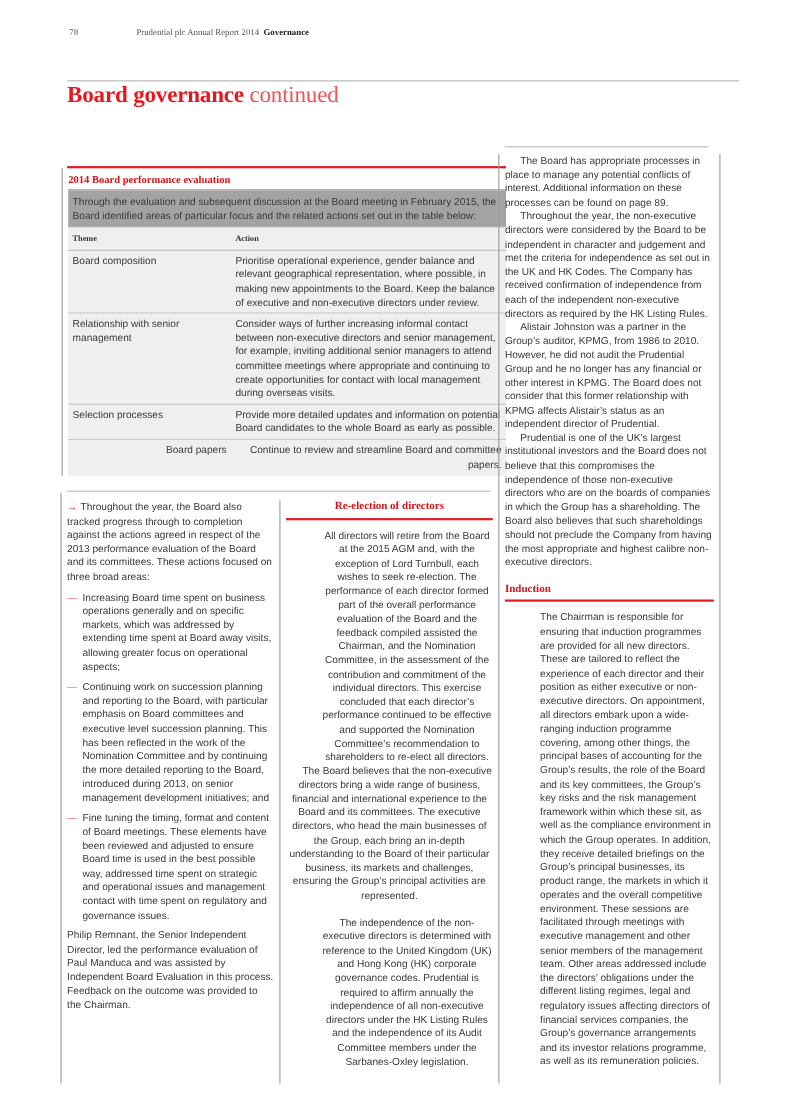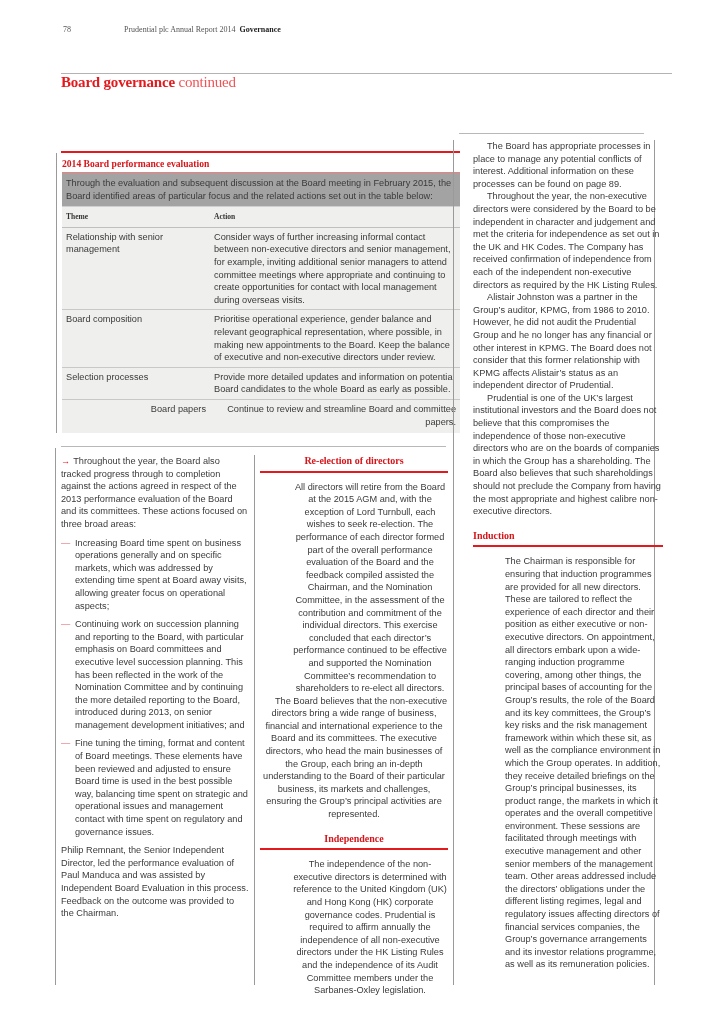--- a/index.html
+++ b/index.html
@@ -4,21 +4,21 @@
 <style>
   * { box-sizing: border-box; margin: 0; padding: 0; }
   html, body { width: 720px; height: 1018px; background: #ffffff; overflow: hidden; }
   body { position: relative; font-family: "Liberation Sans", sans-serif; color: #3a3a3a; }
 
   .running-head { position: absolute; top: 25px; left: 63px; font-family: "Liberation Serif", serif; font-size: 8px; color: #555; }
   .running-head .pg { display: inline-block; width: 61px; }
   .running-head .sect { font-weight: bold; color: #222; }
 
   .top-rule { position: absolute; top: 73px; left: 61px; width: 611px; height: 1px; background: #b3b3b3; }
-  .page-title { position: absolute; top: 74px; left: 61px; font-family: "Liberation Serif", serif; font-size: 15px; color: #e4191e; letter-spacing: -0.2px; }
+  .page-title { position: absolute; top: 74px; left: 61px; font-family: "Liberation Serif", serif; font-size: 21px; color: #e4191e; letter-spacing: -0.2px; }
   .page-title .b { font-weight: bold; }
   .page-title .l { font-weight: normal; color: #ef5356; }
 
   
   .eval { position: absolute; top: 151px; left: 56px; width: 404px; }
   .eval-redline { height: 2px; background: #e4191e; margin-left: 5px; }
   .eval-inner { border-left: 1px solid #9a9a9a; padding-left: 5px; }
   .eval-title { font-family: "Liberation Serif", serif; font-weight: bold; font-size: 9.6px; color: #d6151a; padding: 5px 0 3px 0; border-bottom: 1px solid #f08080; }
   .eval-intro { background: #a3a3a3; font-size: 9.2px; line-height: 12.6px; padding: 4px 4px 4px 4px; border-bottom: 1px solid #cfcfcf; }
   .eval-table { width: 100%; border-collapse: collapse; background: #efefed; font-size: 9.2px; line-height: 12.6px; }
@@ -63,28 +63,28 @@
     <div class="eval-intro">Through the evaluation and subsequent discussion at the Board meeting in February 2015, the Board identified areas of particular focus and the related actions set out in the table below:</div>
     <table class="eval-table">
       <thead>
         <tr>
           <th class="c1">Theme</th>
           <th>Action</th>
         </tr>
       </thead>
       <tbody>
         <tr>
+          <td class="c1">Board composition</td>
+          <td>Prioritise operational experience, gender balance and relevant geographical representation, where possible, in making new appointments to the Board. Keep the balance of executive and non-executive directors under review.</td>
+        </tr>
+        <tr>
           <td class="c1">
               <span style="display:block;width:100px;">Relationship with senior management</span>
             </td>
           <td>Consider ways of further increasing informal contact between non-executive directors and senior management, for example, inviting additional senior managers to attend committee meetings where appropriate and continuing to create opportunities for contact with local management during overseas visits.</td>
-        </tr>
-        <tr>
-          <td class="c1">Board composition</td>
-          <td>Prioritise operational experience, gender balance and relevant geographical representation, where possible, in making new appointments to the Board. Keep the balance of executive and non-executive directors under review.</td>
         </tr>
         <tr>
           <td class="c1">Selection processes</td>
           <td>Provide more detailed updates and information on potential Board candidates to the whole Board as early as possible.</td>
         </tr>
         <tr>
           <td class="c1">Board papers</td>
           <td>Continue to review and streamline Board and committee papers.</td>
         </tr>
       </tbody>
@@ -99,33 +99,32 @@
 <div class="col-line" style="top:448px; left:55px; height:537px;"></div>
 <div class="col-line" style="top:455px; left:254px; height:530px;"></div>
 <div class="col-line" style="top:140px; left:453px; height:845px;"></div>
 <div class="col-line" style="top:140px; left:654px; height:845px;"></div>
 
 <div class="col" style="top:455px; left:61px; width:188px;">
   <p><span class="arrow">→</span><span>Throughout the year, the Board also tracked progress through to completion against the actions agreed in respect of the 2013 performance evaluation of the Board and its committees. These actions focused on three broad areas:</span></p>
   <ul class="bullets">
     <li><span class="dash">—</span><span>Increasing Board time spent on business operations generally and on specific markets, which was addressed by extending time spent at Board away visits, allowing greater focus on operational aspects;</span></li>
     <li><span class="dash">—</span><span>Continuing work on succession planning and reporting to the Board, with particular emphasis on Board committees and executive level succession planning. This has been reflected in the work of the Nomination Committee and by continuing the more detailed reporting to the Board, introduced during 2013, on senior management development initiatives; and</span></li>
-    <li><span class="dash">—</span><span>Fine tuning the timing, format and content of Board meetings. These elements have been reviewed and adjusted to ensure Board time is used in the best possible way, balancing time spent on strategic and operational issues and management contact with time spent on regulatory and governance issues.</span></li>
+    <li><span class="dash">—</span><span>Fine tuning the timing, format and content of Board meetings. These elements have been reviewed and adjusted to ensure Board time is used in the best possible way, addressed time spent on strategic and operational issues and management contact with time spent on regulatory and governance issues.</span></li>
   </ul>
   <p>Philip Remnant, the Senior Independent Director, led the performance evaluation of Paul Manduca and was assisted by Independent Board Evaluation in this process. Feedback on the outcome was provided to the Chairman.</p>
 </div>
 
 <div class="col" style="top:455px; left:260px; width:188px;text-align:center;">
   <div class="sub-head">Re-election of directors</div>
   <p class="cont">All directors will retire from the Board at the 2015 AGM and, with the exception of Lord Turnbull, each wishes to seek re-election. The performance of each director formed part of the overall performance evaluation of the Board and the feedback compiled assisted the Chairman, and the Nomination Committee, in the assessment of the contribution and commitment of the individual directors. This exercise concluded that each director’s performance continued to be effective and supported the Nomination Committee’s recommendation to shareholders to re-elect all directors.</p>
   <p class="ind" style="margin-bottom:12px;">The Board believes that the non-executive directors bring a wide range of business, financial and international experience to the Board and its committees. The executive directors, who head the main businesses of the Group, each bring an in-depth understanding to the Board of their particular business, its markets and challenges, ensuring the Group’s principal activities are represented.</p>
-  <div class="sub-head">Independence</div>
   <p class="cont">The independence of the non-executive directors is determined with reference to the United Kingdom (UK) and Hong Kong (HK) corporate governance codes. Prudential is required to affirm annually the independence of all non-executive directors under the HK Listing Rules and the independence of its Audit Committee members under the Sarbanes-Oxley legislation.</p>
 </div>
 
-<div class="col" style="top:140px; left:473px; width:190px;">
+<div class="col" style="top:140px; left:459px; width:190px;">
   <p class="ind">The Board has appropriate processes in place to manage any potential conflicts of interest. Additional information on these processes can be found on page 89.</p>
   <p class="ind">Throughout the year, the non-executive directors were considered by the Board to be independent in character and judgement and met the criteria for independence as set out in the UK and HK Codes. The Company has received confirmation of independence from each of the independent non-executive directors as required by the HK Listing Rules.</p>
   <p class="ind">Alistair Johnston was a partner in the Group’s auditor, KPMG, from 1986 to 2010. However, he did not audit the Prudential Group and he no longer has any financial or other interest in KPMG. The Board does not consider that this former relationship with KPMG affects Alistair’s status as an independent director of Prudential.</p>
   <p class="ind" style="margin-bottom:12px;">Prudential is one of the UK’s largest institutional investors and the Board does not believe that this compromises the independence of those non-executive directors who are on the boards of companies in which the Group has a shareholding. The Board also believes that such shareholdings should not preclude the Company from having the most appropriate and highest calibre non-executive directors.</p>
   <div class="sub-head">Induction</div>
   <p class="cont">The Chairman is responsible for ensuring that induction programmes are provided for all new directors. These are tailored to reflect the experience of each director and their position as either executive or non-executive directors. On appointment, all directors embark upon a wide-ranging induction programme covering, among other things, the principal bases of accounting for the Group’s results, the role of the Board and its key committees, the Group’s key risks and the risk management framework within which these sit, as well as the compliance environment in which the Group operates. In addition, they receive detailed briefings on the Group’s principal businesses, its product range, the markets in which it operates and the overall competitive environment. These sessions are facilitated through meetings with executive management and other senior members of the management team. Other areas addressed include the directors’ obligations under the different listing regimes, legal and regulatory issues affecting directors of financial services companies, the Group’s governance arrangements and its investor relations programme, as well as its remuneration policies.</p>
 </div>
 
 </body></html>

